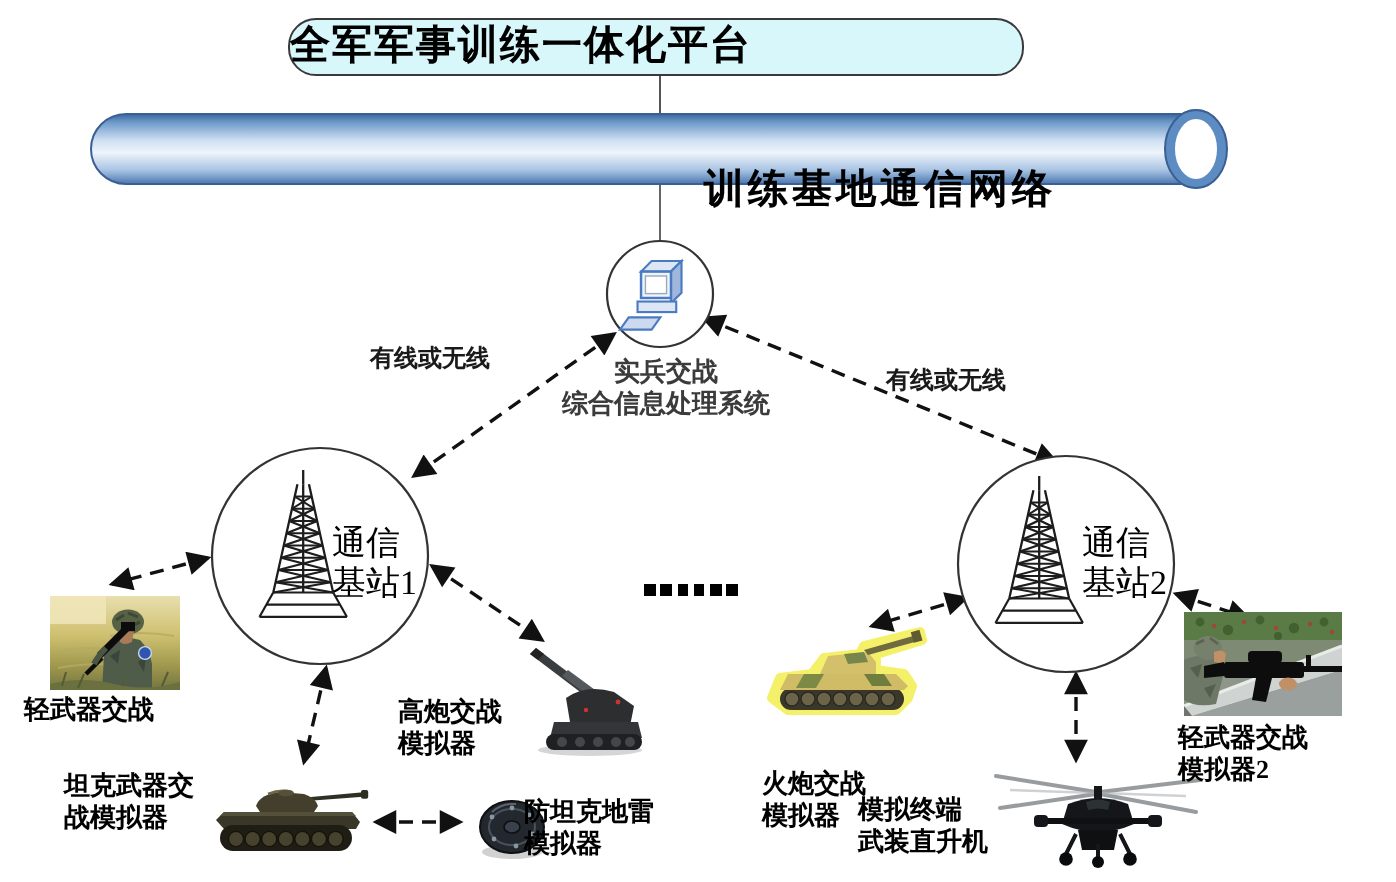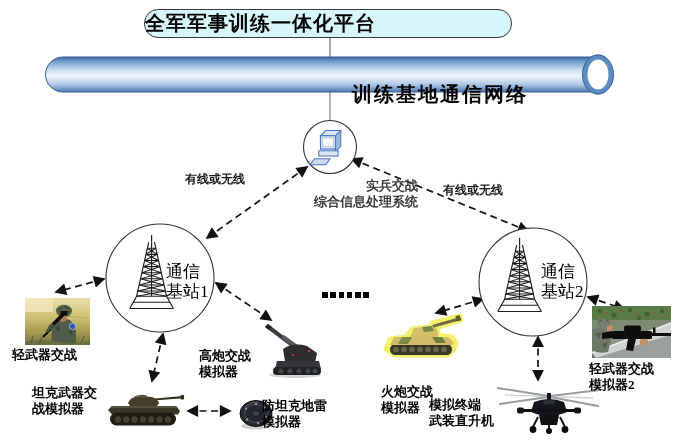--- a/index.html
+++ b/index.html
@@ -5,21 +5,21 @@
   html,body{margin:0;padding:0;background:#fff;}
   .stage{position:relative;width:698px;height:441px;background:#fff;overflow:hidden;
          font-family:"Liberation Serif",serif;}
   .lbl{position:absolute;text-align:left;font-weight:bold;font-size:13px;line-height:16px;color:#000;white-space:nowrap;}
   .lbl span{display:block;}
   .title-box{position:absolute;left:144px;top:9px;width:366px;height:27px;background:#d7f7fb;
              border:1.4px solid #3a3a3a;border-radius:14px;line-height:27px;
              font-size:20px;font-weight:bold;letter-spacing:1px;}
   .cyl-label{position:absolute;left:128px;top:61px;width:400px;text-align:right;
              font-size:20px;font-weight:bold;letter-spacing:2px;color:#000;margin-top:20px;}
-  .proc-label{position:absolute;left:248px;top:178px;width:170px;text-align:right;
+  .proc-label{position:absolute;left:248px;top:178px;width:170px;text-align:center;
               font-size:13px;line-height:16px;font-weight:bold;color:#3b3b3b;}
   .proc-label span{display:block;}
   .wired{position:absolute;font-size:12px;font-weight:bold;color:#1a1a1a;white-space:nowrap;}
   .station{position:absolute;font-size:17px;line-height:20px;font-weight:normal;color:#000;text-align:left;}
   .station span{display:block;}
   .dots{position:absolute;left:322px;top:292px;display:flex;gap:2.8px;}
   .dots i{display:block;width:5.5px;height:5.5px;background:#000;}
 </style>
 </head>
 <body>

